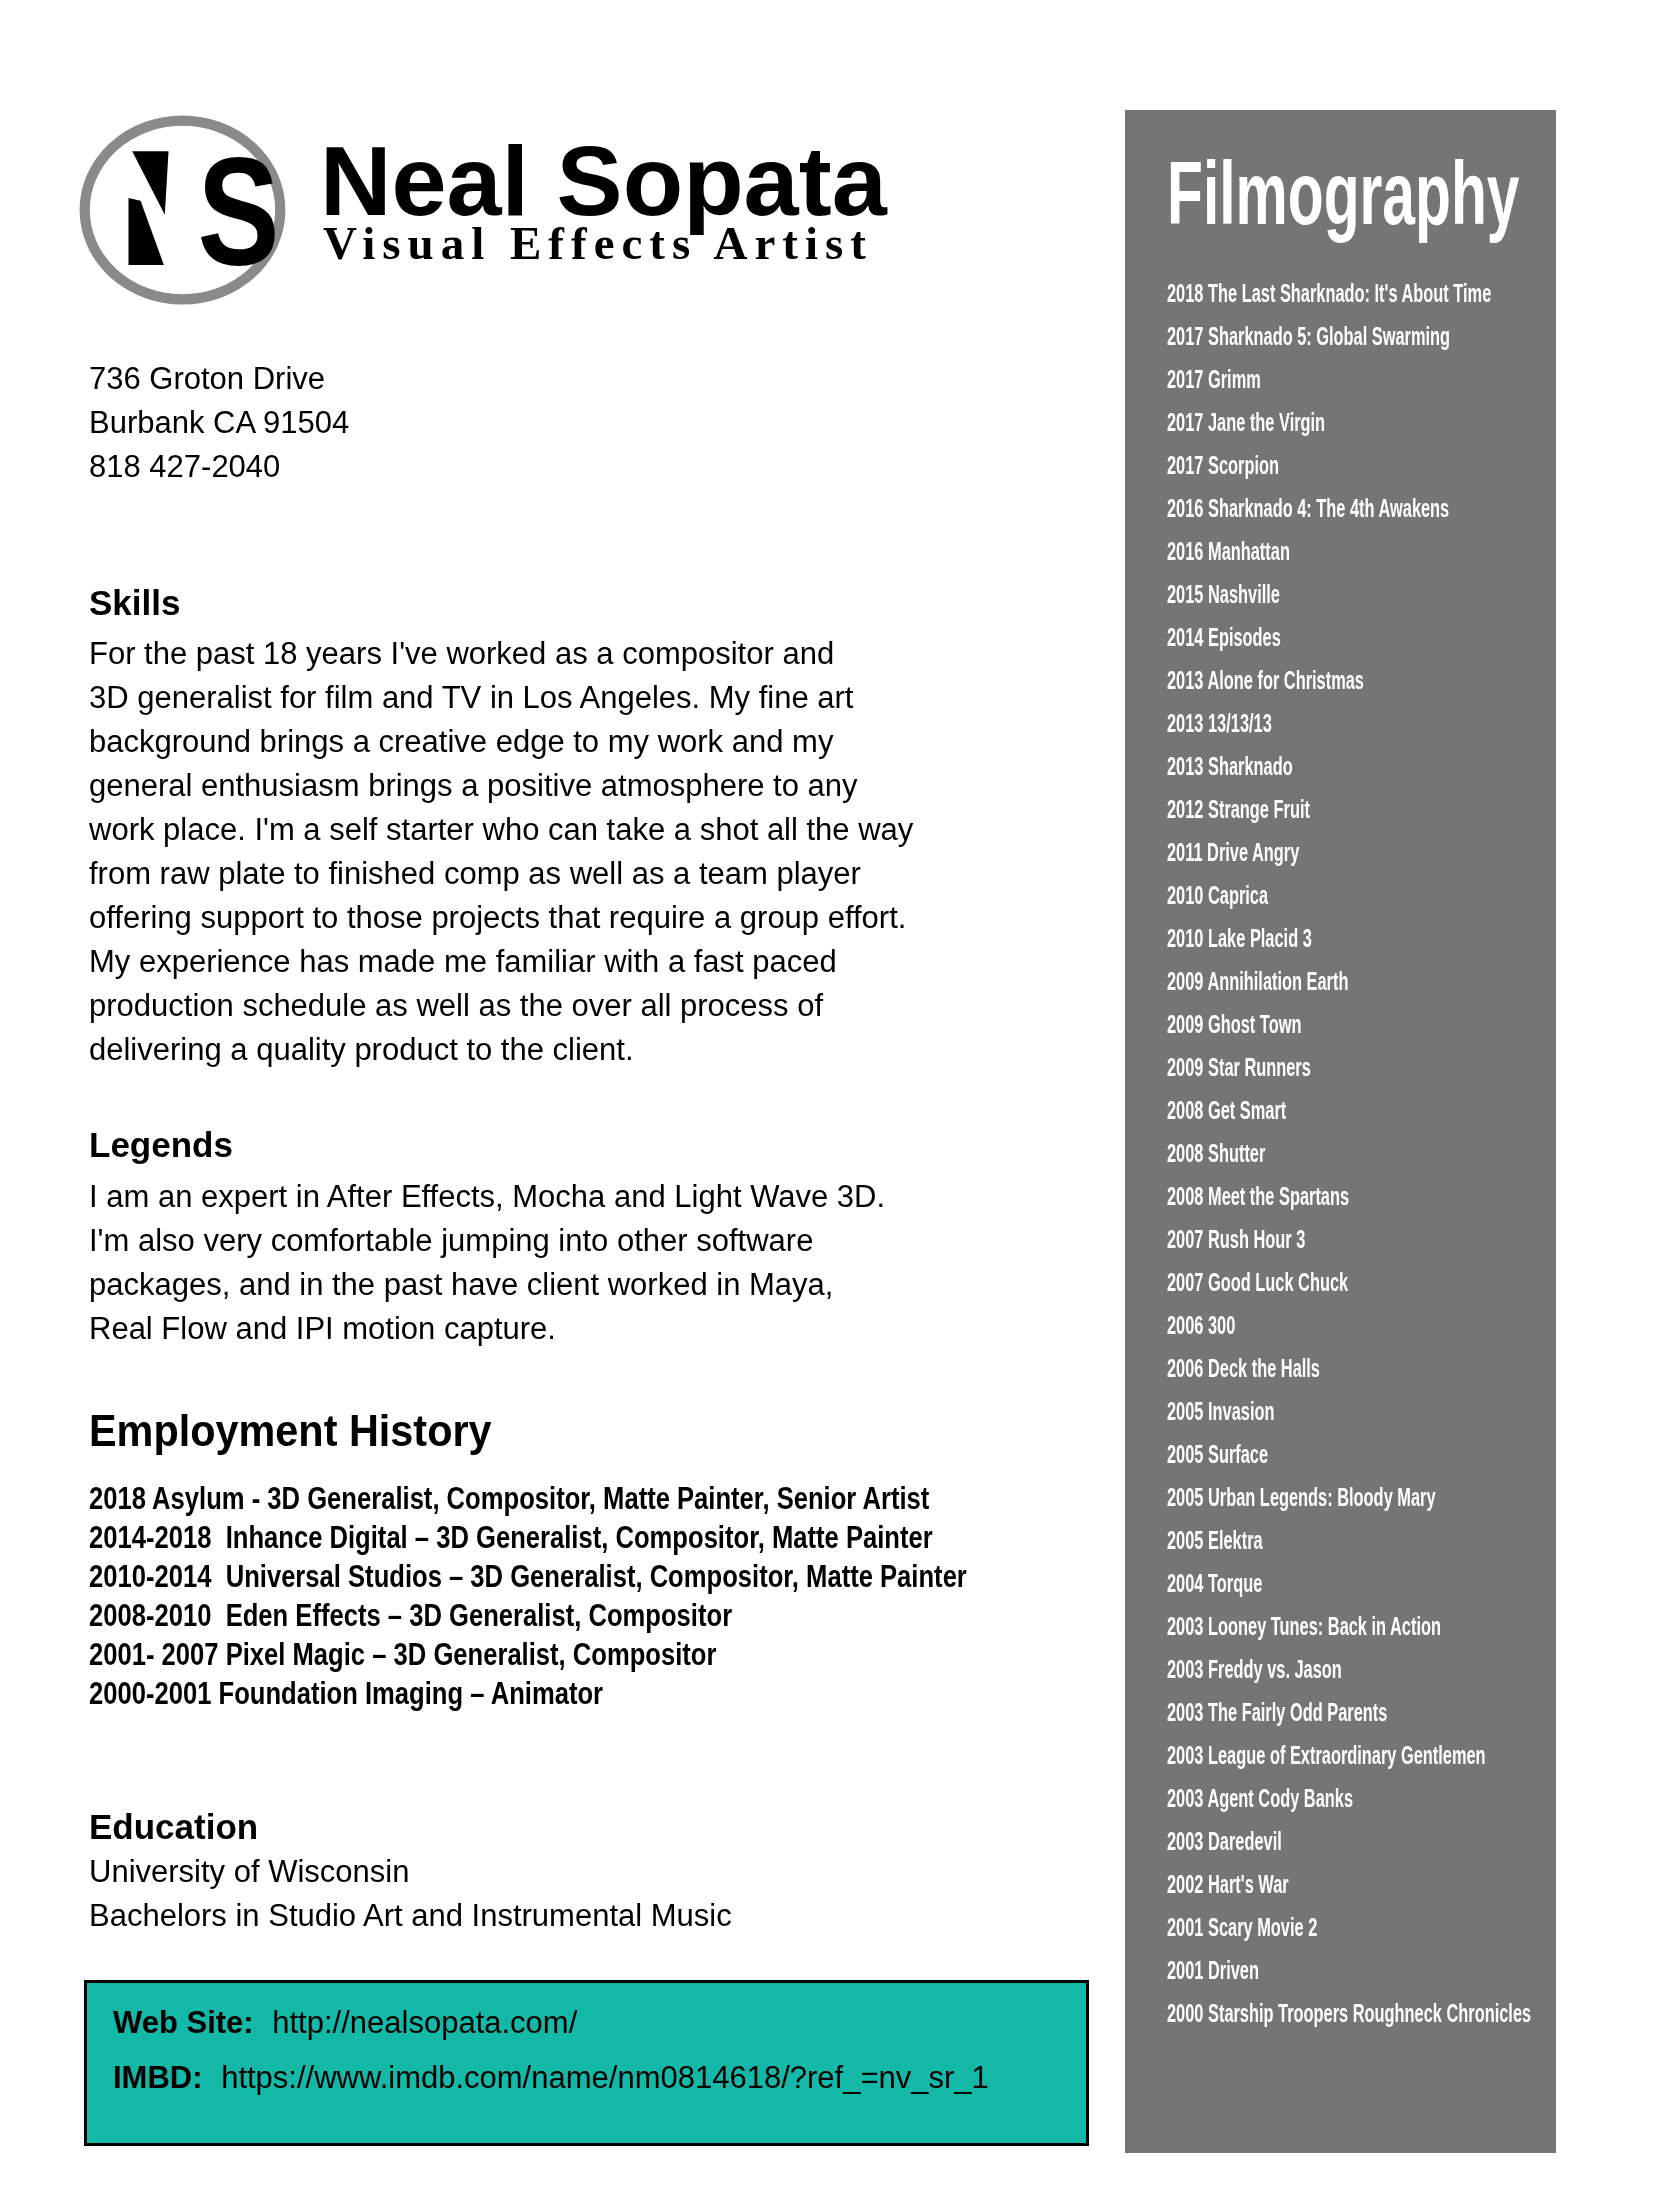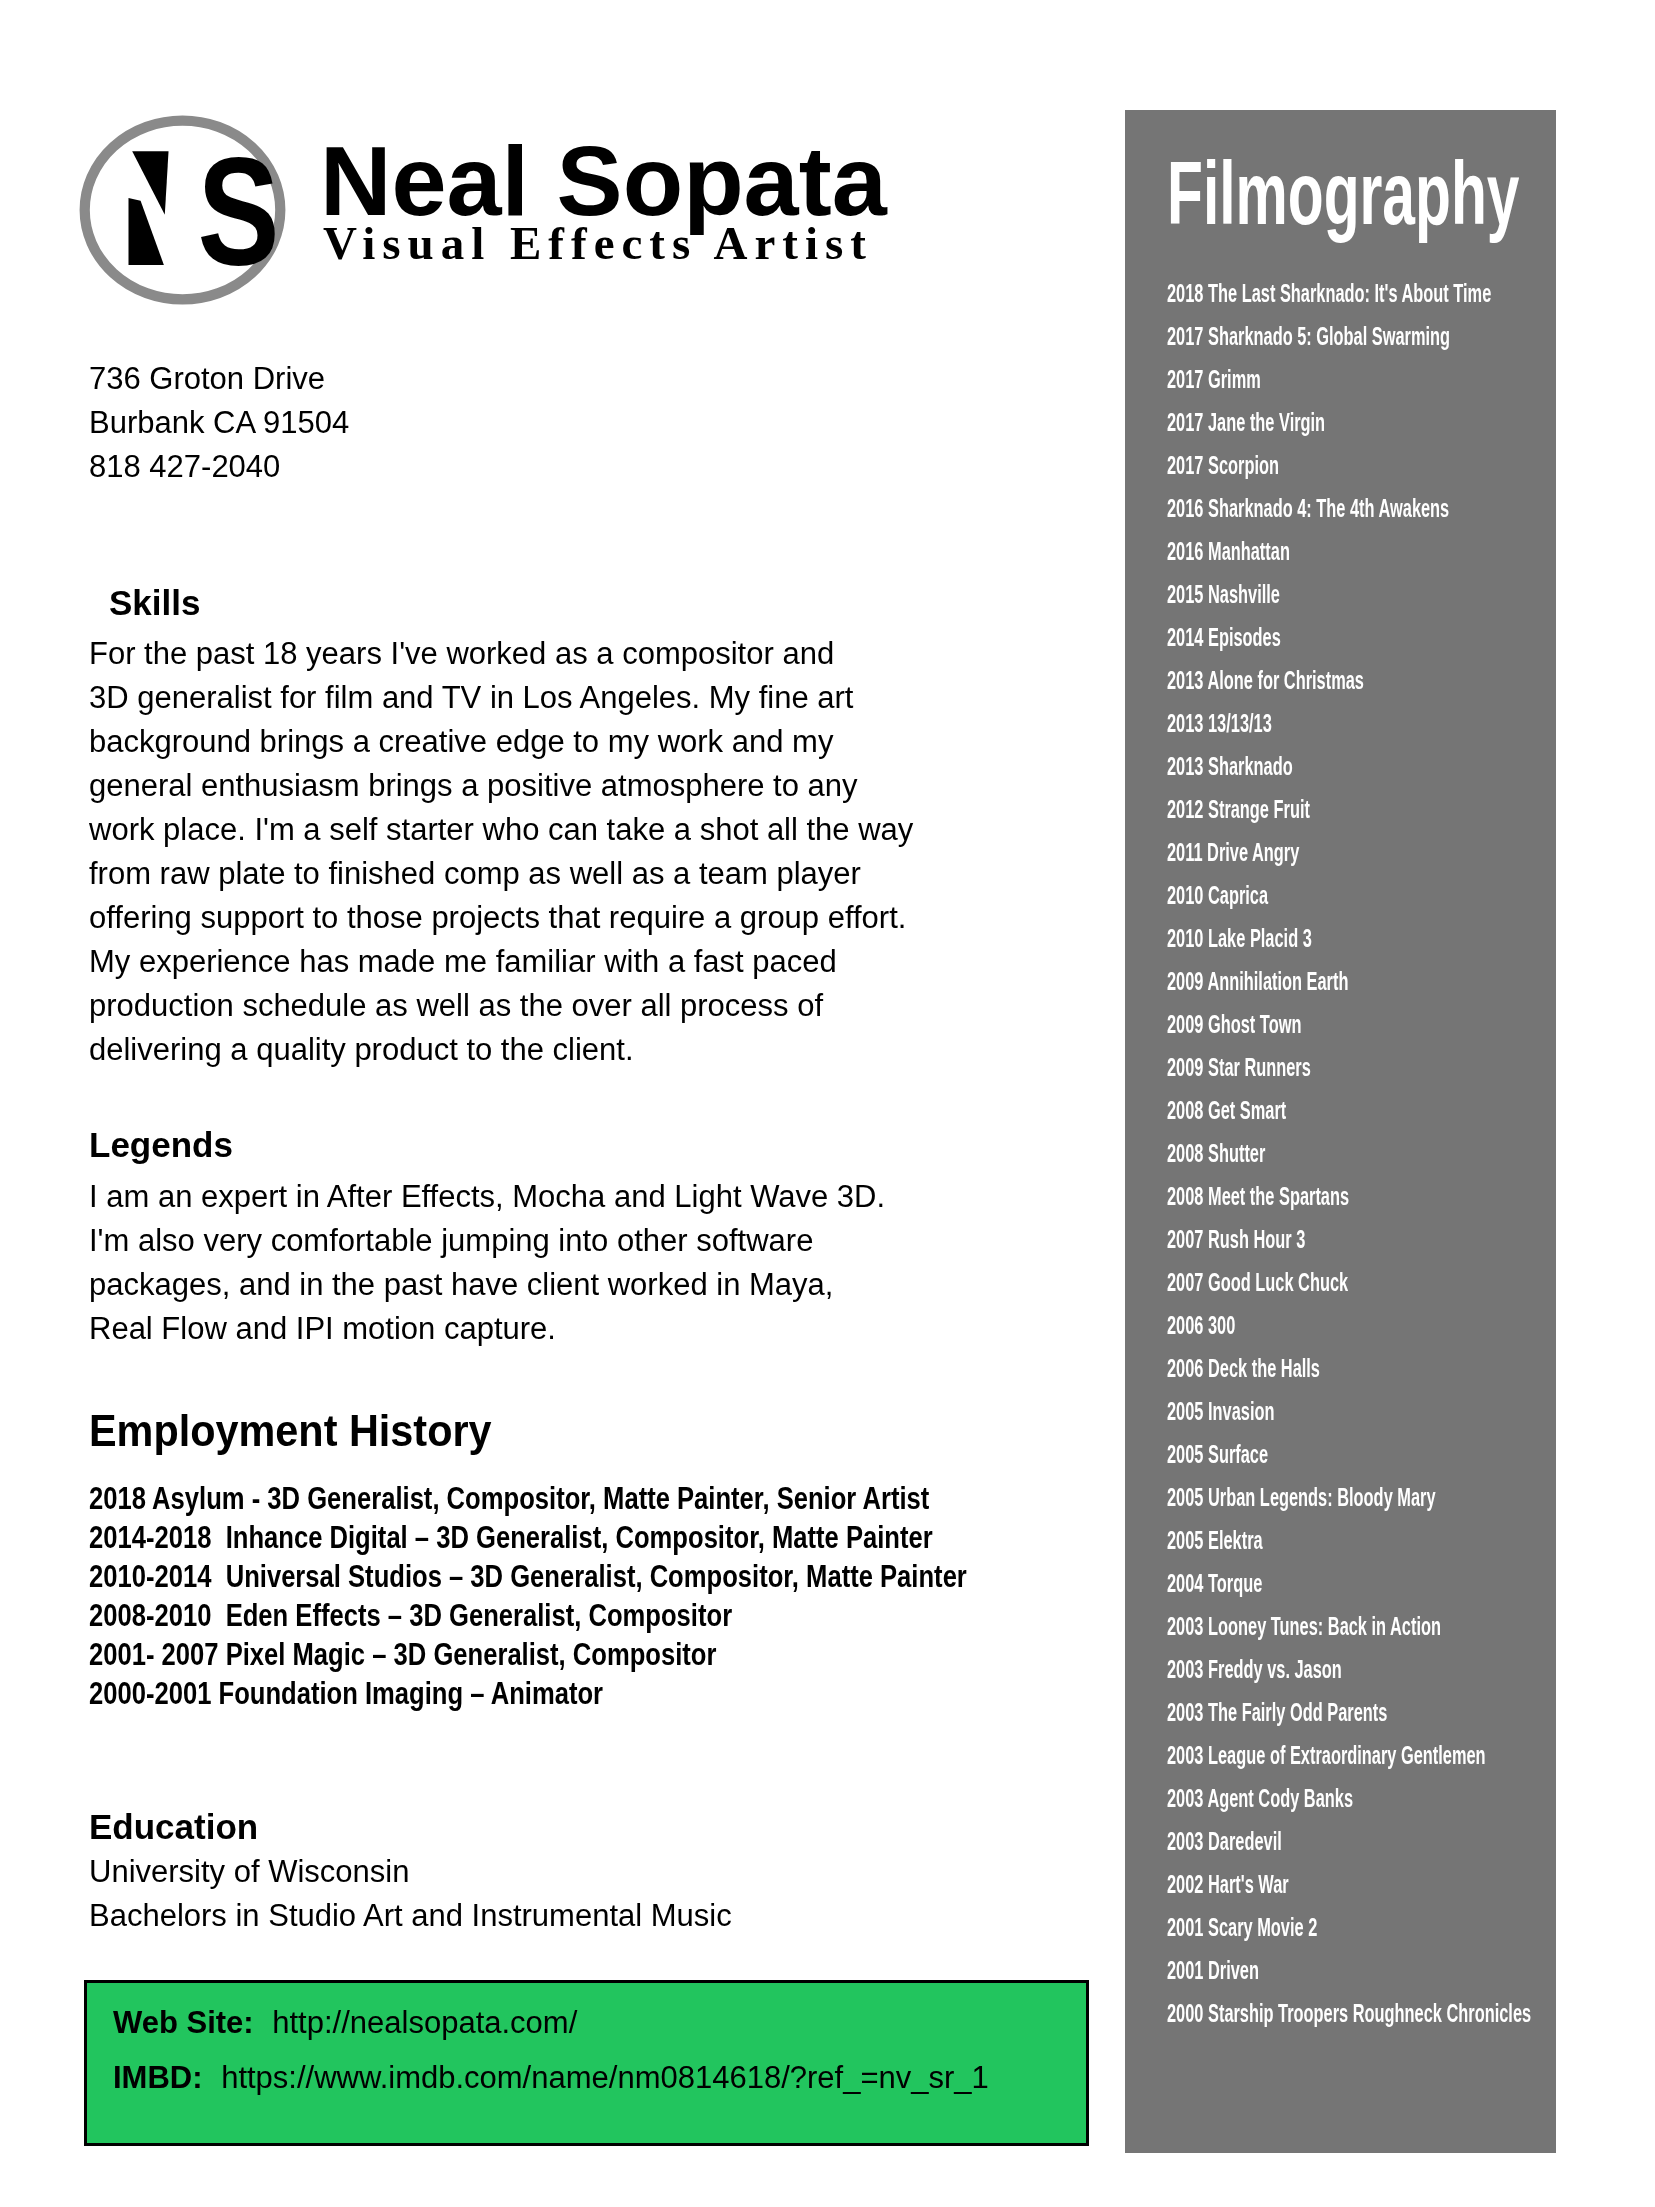--- a/index.html
+++ b/index.html
@@ -22,21 +22,21 @@
     position: absolute; left: 323px; top: 220px;
     font-size: 47px; font-weight: bold; letter-spacing: 7px;
     line-height: 47px; white-space: nowrap; font-family: Liberation Serif, serif;
   }
 
   
   .contact { position: absolute; left: 89px; top: 357px; font-size: 31px; line-height: 44px; }
 
   
   .h { position: absolute; left: 89px; font-size: 35px; font-weight: bold; line-height: 35px; white-space: nowrap; }
-  .h-skills    { top: 585px; margin-left: 20px; }
+  .h-skills    { top: 585px; }
   .h-software  { top: 1127px; }
   .h-education { top: 1809px; }
   .body-text {
     position: absolute; left: 89px; width: 1035px;
     font-size: 31px; line-height: 44px; white-space: pre-line;
   }
   .skills-body   { top: 632px; }
   .software-body { top: 1175px; }
   .edu-body      { top: 1850px; }
 
@@ -48,21 +48,21 @@
   .cond-h { display: inline-block; transform: scaleX(0.92); transform-origin: 0 50%; white-space: nowrap; }
   .emp-list { position: absolute; left: 89px; top: 1479px; }
   .emp-row { height: 39px; line-height: 39px; font-size: 32px; font-weight: bold; white-space: pre; }
   .cond-emp { display: inline-block; transform: scaleX(0.8); transform-origin: 0 50%; white-space: pre; }
 
   
   .links-box {
     position: absolute; left: 84px; top: 1980px;
     width: 1005px; height: 166px;
     border: 3.7px solid #000; box-sizing: border-box;
-    background: #22c55e;
+    background: #14b8a6;
   }
   .link-row { margin: 20.5px 0 0 26px; font-size: 31px; line-height: 37px; white-space: nowrap; }
   .link-row + .link-row { margin-top: 18.6px; }
   .link-label { font-weight: bold; }
   .link-url { margin-left: 18.6px; }
 
   
   .sidebar {
     position: absolute; left: 1125px; top: 110px;
     width: 431px; height: 2043px;

